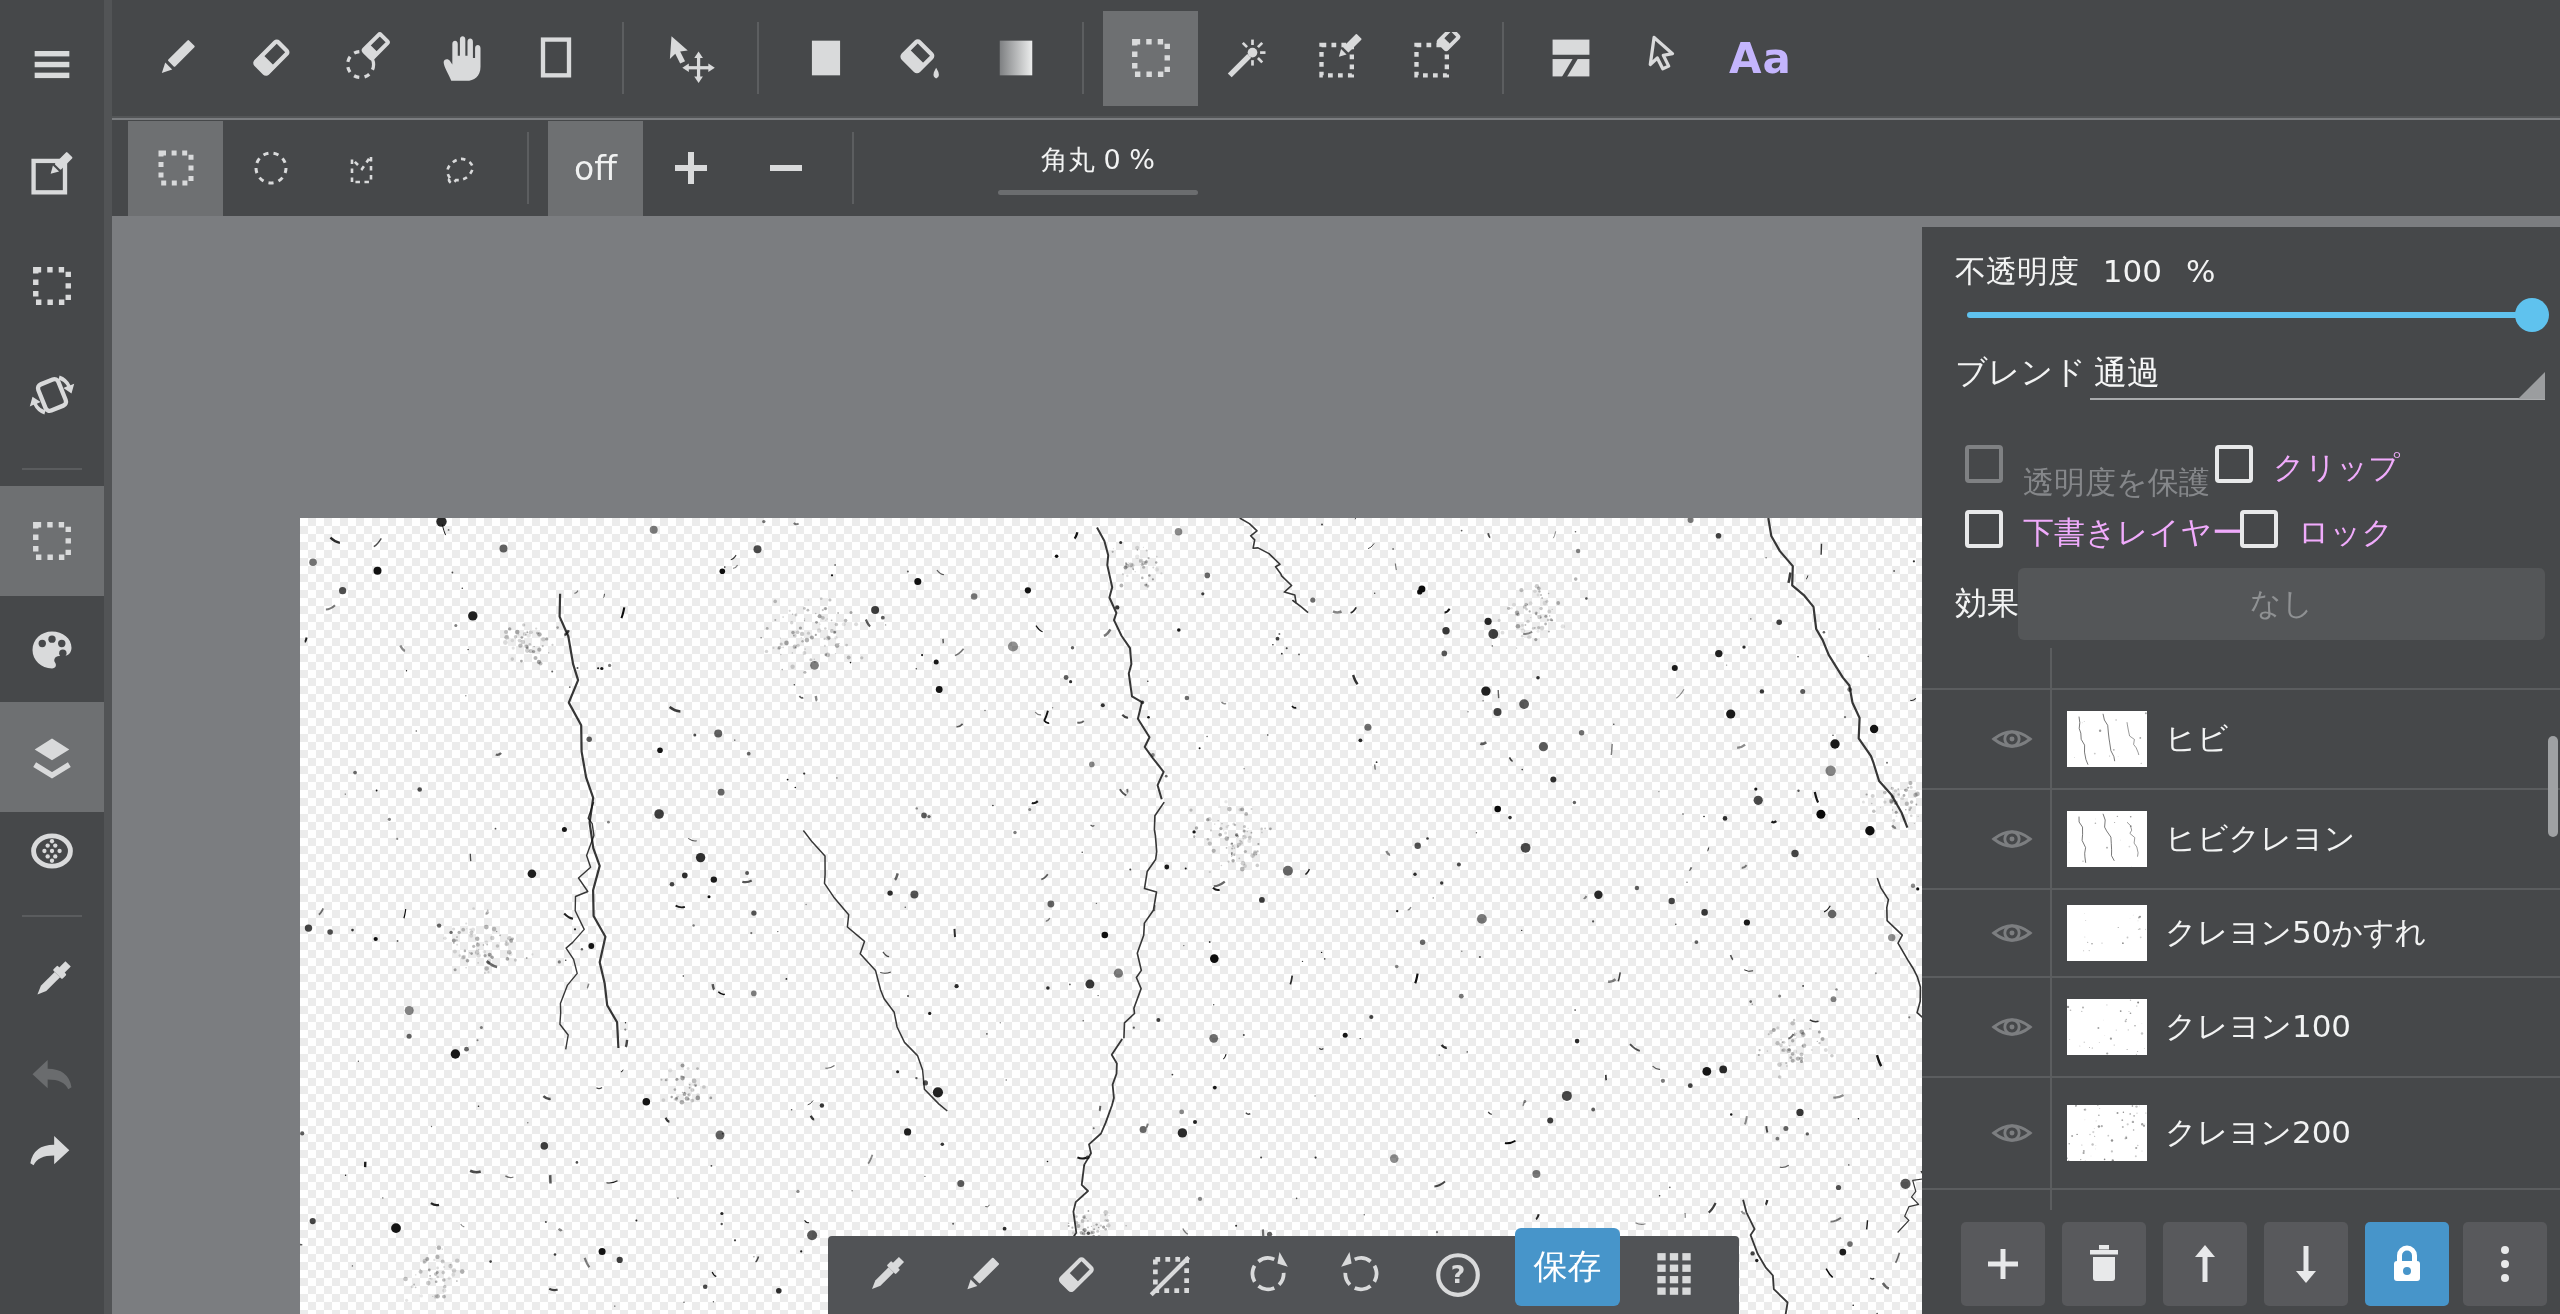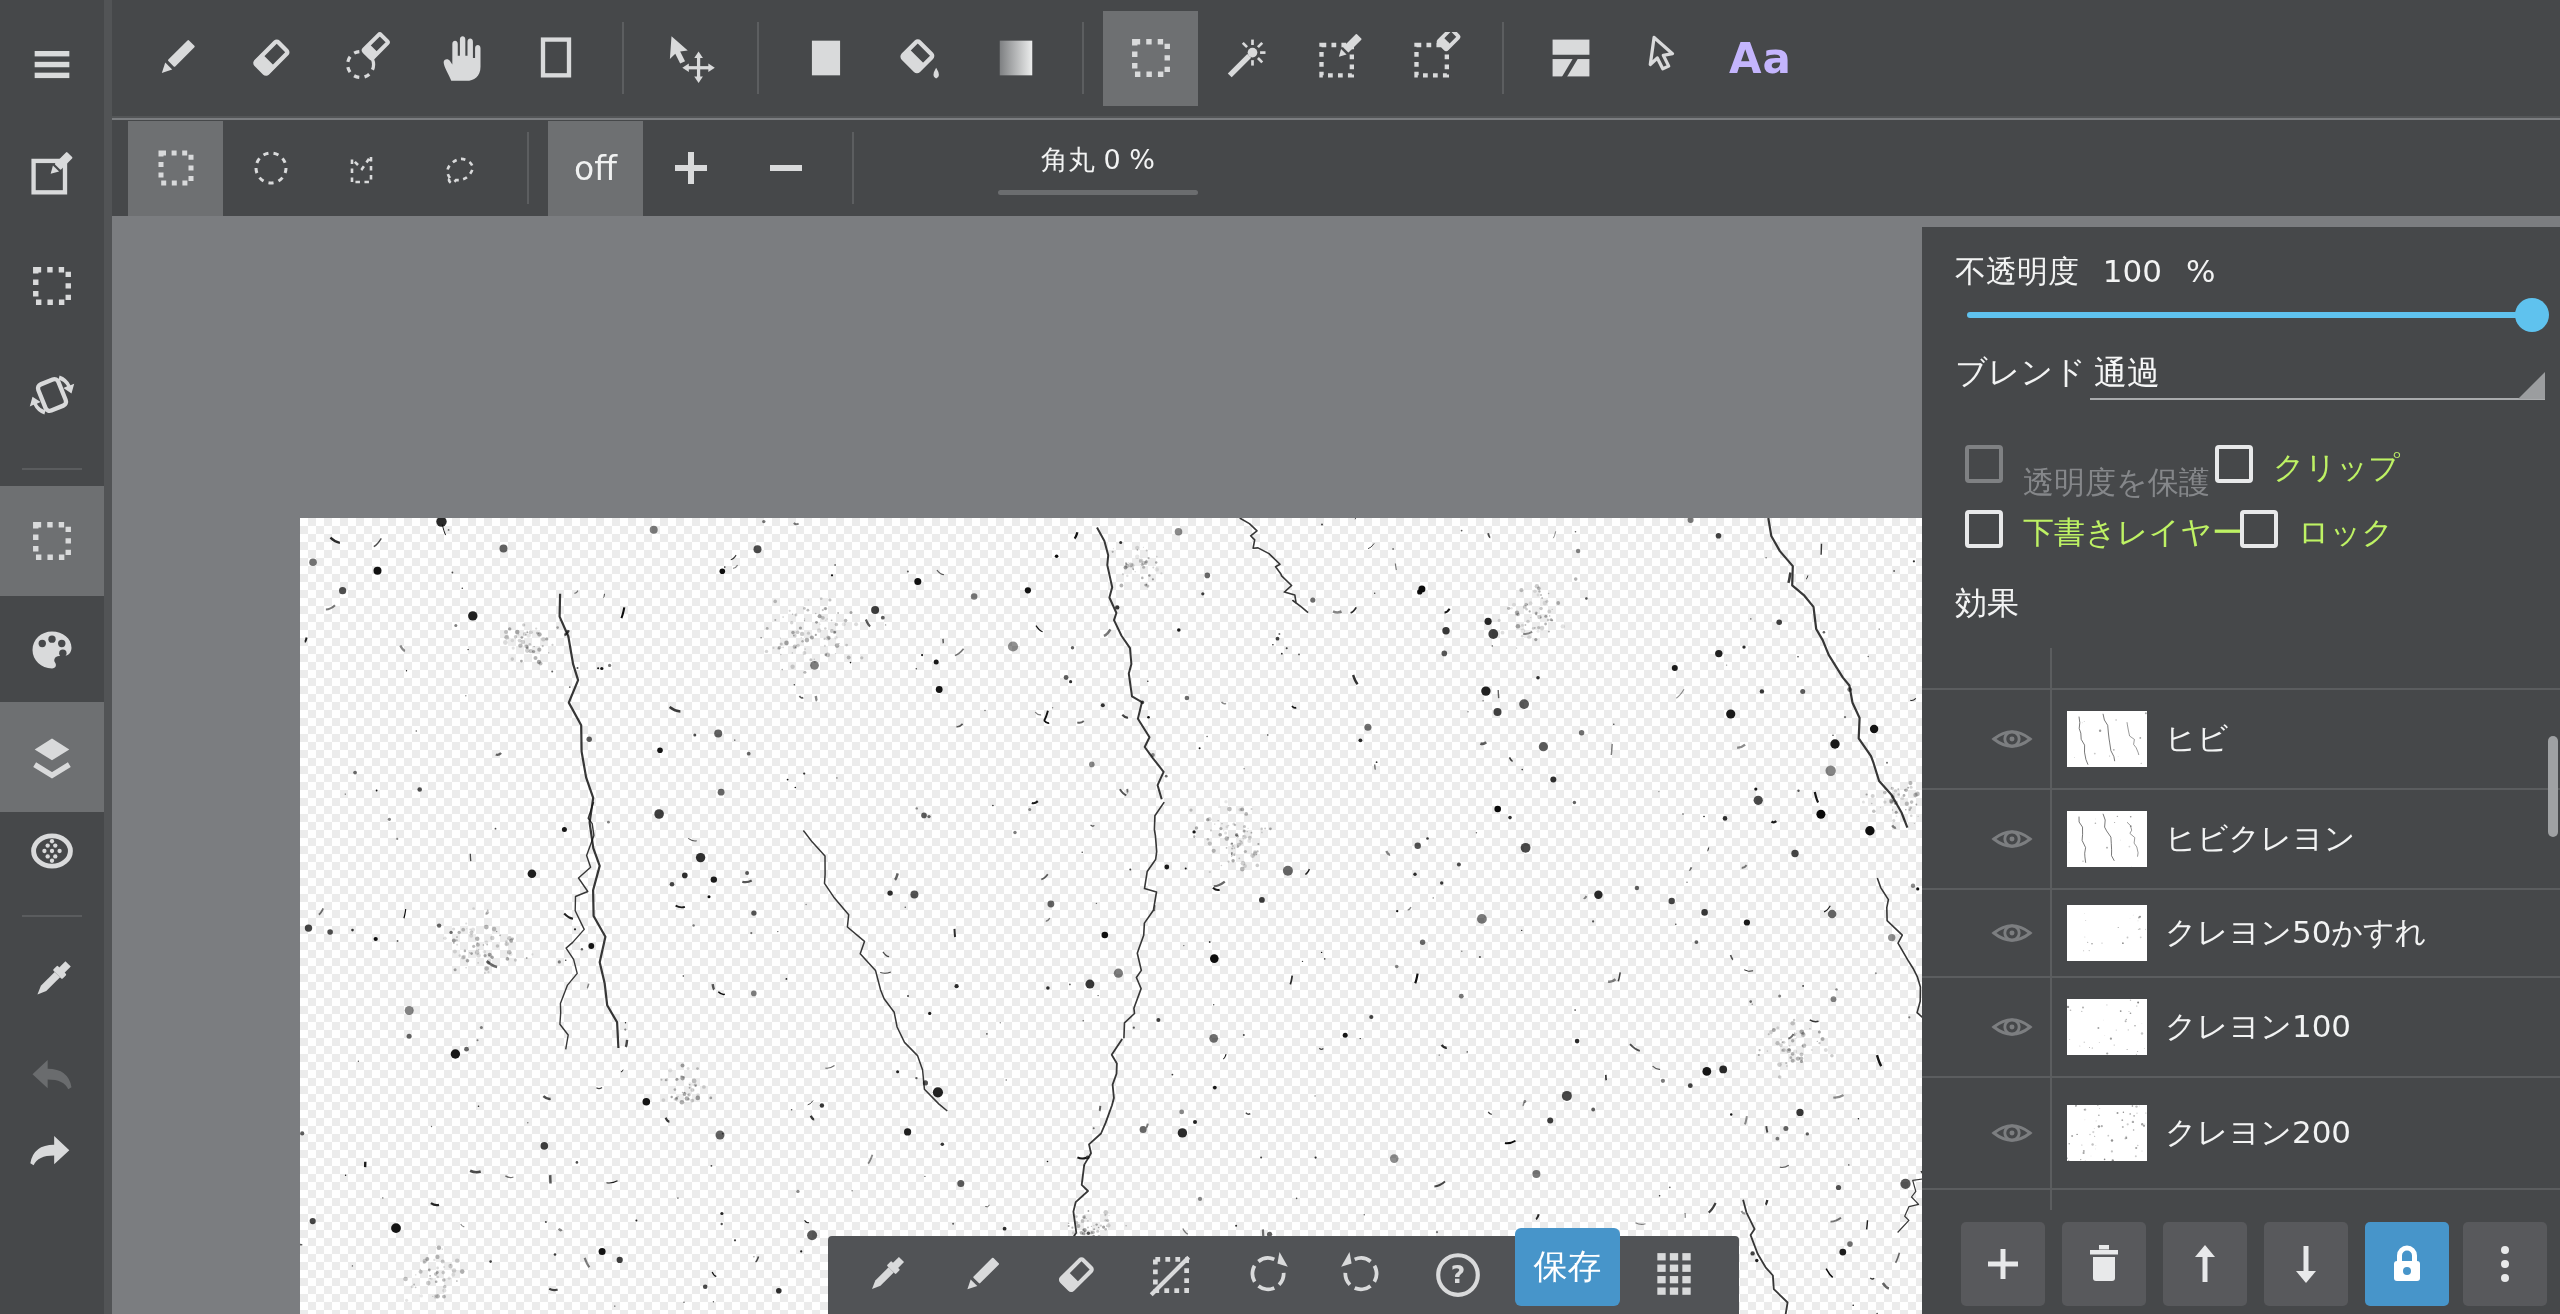--- a/index.html
+++ b/index.html
@@ -50,21 +50,21 @@
   #op-row span{margin-right:14px;}
   #op-slider{position:absolute;left:45px;right:15px;top:85px;height:6px;background:#5fc2ee;border-radius:3px;cursor:pointer;}
   #op-knob{position:absolute;right:-4px;top:-14px;width:34px;height:34px;border-radius:50%;background:#5fc2ee;}
   #blend-row{position:absolute;left:33px;top:124px;font-size:32px;color:#f2f3f3;}
   #blend-value{position:absolute;left:172px;top:124px;font-size:33px;color:#f6f7f7;cursor:pointer;}
   #blend-line{position:absolute;left:168px;right:15px;top:171px;height:2px;background:#a9abad;}
   #blend-tri{position:absolute;right:15px;top:145px;width:0;height:0;border-left:27px solid transparent;border-bottom:27px solid #9b9d9f;cursor:pointer;}
   .chk-row{position:absolute;left:0;right:0;height:44px;}
   .chk{position:absolute;width:38px;height:38px;border:4px solid #e8e9ea;border-radius:4px;cursor:pointer;}
   .chk.dis{border-color:#7f8183;}
-  .chk-label{position:absolute;font-size:31px;color:#bef264;top:2px;white-space:nowrap;}
+  .chk-label{position:absolute;font-size:31px;color:#f0abfc;top:2px;white-space:nowrap;}
   .chk-label.dis{color:#85878a;margin-top:15px;}
   #fx-label{position:absolute;left:33px;top:355px;font-size:32px;color:#f2f3f3;}
   #fx-btn{position:absolute;left:96px;right:15px;top:341px;height:72px;background:#545658;border-radius:6px;display:flex;align-items:center;justify-content:center;font-size:31px;color:#8f9193;cursor:pointer;}
 
   #layer-list{position:absolute;left:0;right:0;top:421px;height:562px;overflow:hidden;}
   .lrow{position:relative;width:100%;border-top:2px solid #5b5d5f;cursor:pointer;}
   .lrow .vline{position:absolute;left:128px;top:0;bottom:0;width:2px;background:#5b5d5f;}
   .lrow .eye{position:absolute;left:67px;top:50%;transform:translateY(-50%);color:#7c7e80;cursor:pointer;}
   .lrow .thumb{position:absolute;left:145px;top:50%;transform:translateY(-50%);width:80px;height:56px;background:#ffffff;}
   .lrow .lname{position:absolute;left:243px;top:50%;transform:translateY(-50%);font-size:31px;color:#f2f3f3;white-space:nowrap;}
@@ -1999,20 +1999,21 @@
       <div class="chk-label" style="left:351px;">クリップ</div>
     </div>
     <div class="chk-row" style="top:283px;">
       <div class="chk" style="left:43px;"></div>
       <div class="chk-label" style="left:101px;">下書きレイヤー</div>
       <div class="chk" style="left:318px;"></div>
       <div class="chk-label" style="left:376px;">ロック</div>
     </div>
 
     <div id="fx-label">効果</div>
+    <div id="fx-btn">なし</div>
 
     <div id="layer-list">
         <div class="lrow" style="height: 40px; border-top: none;">
           <div class="vline"></div>
         </div>
         <div class="lrow" style="height: 100px;">
           <div class="vline"></div>
           <div class="eye">
             <svg width="46" height="46" viewBox="0 0 48 48" xmlns="http://www.w3.org/2000/svg" fill="currentColor" stroke="none">
               <path d="M5 24 q19 -15 38 0 q-19 15 -38 0z" stroke="currentColor" fill="none" stroke-width="3"></path>

